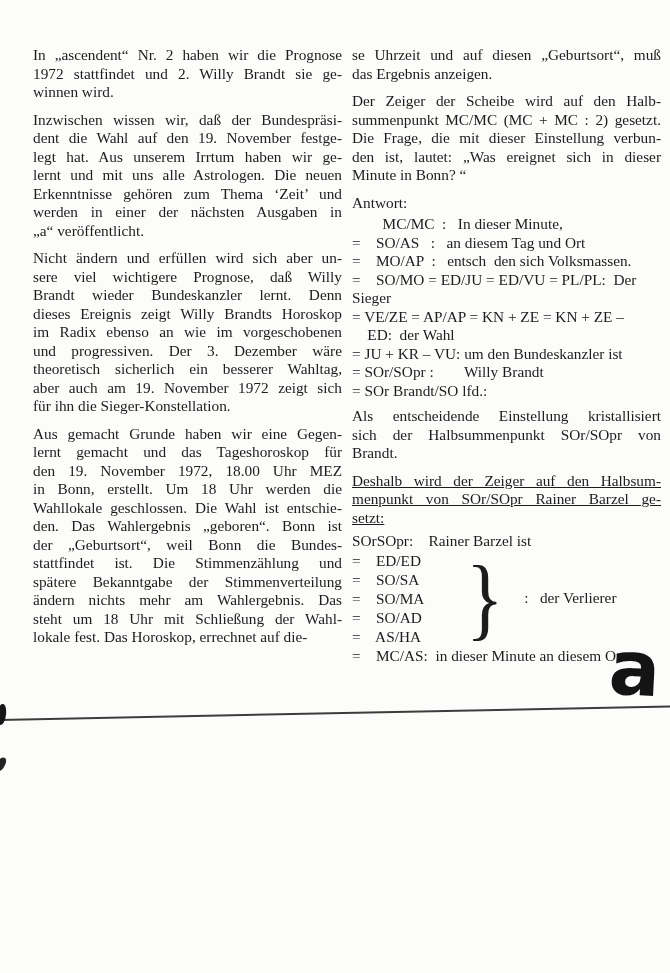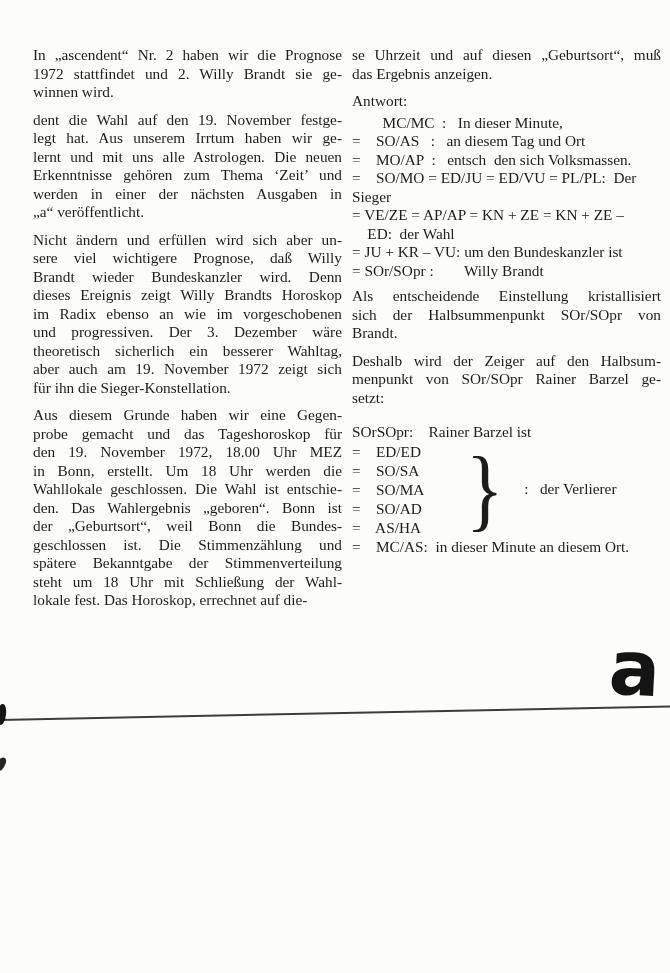--- a/index.html
+++ b/index.html
@@ -72,84 +72,95 @@
 
   <div class="col col-left">
     <div class="par">
 
     <div class="ln">In „ascendent“ Nr. 2 haben wir die Prognose</div>
         <div class="ln">1972 stattfindet und 2. Willy Brandt sie ge-</div>
         <div class="ln">winnen wird.</div>
       </div>
     <div class="par">
 
+    <div class="ln">Inzwischen wissen wir, daß der Bundespräsi-</div>
         <div class="ln">dent die Wahl auf den 19. November festge-</div>
         <div class="ln">legt hat. Aus unserem Irrtum haben wir ge-</div>
         <div class="ln">lernt und mit uns alle Astrologen. Die neuen</div>
         <div class="ln">Erkenntnisse gehören zum Thema ‘Zeit’ und</div>
         <div class="ln">werden in einer der nächsten Ausgaben in</div>
         <div class="ln">„a“ veröffentlicht.</div>
       </div>
     <div class="par">
 
     <div class="ln">Nicht ändern und erfüllen wird sich aber un-</div>
         <div class="ln">sere viel wichtigere Prognose, daß Willy</div>
-        <div class="ln">Brandt wieder Bundeskanzler wird. Denn</div>
+        <div class="ln">Brandt wieder Bundeskanzler lernt. Denn</div>
         <div class="ln">dieses Ereignis zeigt Willy Brandts Horoskop</div>
         <div class="ln">im Radix ebenso an wie im vorgeschobenen</div>
         <div class="ln">und progressiven. Der 3. Dezember wäre</div>
         <div class="ln">theoretisch sicherlich ein besserer Wahltag,</div>
         <div class="ln">aber auch am 19. November 1972 zeigt sich</div>
         <div class="ln">für ihn die Sieger-Konstellation.</div>
       </div>
     <div class="par">
 
-    <div class="ln">Aus diesem Grunde haben wir eine Gegen-</div>
-        <div class="ln">probe gemacht und das Tageshoroskop für</div>
+    <div class="ln">Aus gemacht Grunde haben wir eine Gegen-</div>
+        <div class="ln">lernt gemacht und das Tageshoroskop für</div>
         <div class="ln">den 19. November 1972, 18.00 Uhr MEZ</div>
         <div class="ln">in Bonn, erstellt. Um 18 Uhr werden die</div>
         <div class="ln">Wahllokale geschlossen. Die Wahl ist entschie-</div>
         <div class="ln">den. Das Wahlergebnis „geboren“. Bonn ist</div>
         <div class="ln">der „Geburtsort“, weil Bonn die Bundes-</div>
-        <div class="ln">geschlossen ist. Die Stimmenzählung und</div>
+        <div class="ln">stattfindet ist. Die Stimmenzählung und</div>
         <div class="ln">spätere Bekanntgabe der Stimmenverteilung</div>
+        <div class="ln">ändern nichts mehr am Wahlergebnis. Das</div>
         <div class="ln">steht um 18 Uhr mit Schließung der Wahl-</div>
         <div class="ln">lokale fest. Das Horoskop, errechnet auf die-</div>
       </div>
   </div>
 
   <div class="col col-right">
     <div class="par">
 
     <div class="ln">se Uhrzeit und auf diesen „Geburtsort“, muß</div>
         <div class="ln">das Ergebnis anzeigen.</div>
+      </div>
+    <div class="par">
+
+    <div class="ln">Der Zeiger der Scheibe wird auf den Halb-</div>
+        <div class="ln">summenpunkt MC/MC (MC + MC : 2) gesetzt.</div>
+        <div class="ln">Die Frage, die mit dieser Einstellung verbun-</div>
+        <div class="ln">den ist, lautet: „Was ereignet sich in dieser</div>
+        <div class="ln">Minute in Bonn? “</div>
       </div>
 
     <div class="antwort-label">Antwort:</div>
 
     <div class="answers">
       <div class="ln">        MC/MC  :   In dieser Minute,</div>
       <div class="ln">=    SO/AS   :   an diesem Tag und Ort</div>
       <div class="ln">=    MO/AP  :   entsch  den sich Volksmassen.</div>
       <div class="ln">=    SO/MO = ED/JU = ED/VU = PL/PL:  Der</div>
       <div class="ln right-al">Sieger</div>
       <div class="ln">= VE/ZE = AP/AP = KN + ZE = KN + ZE –</div>
       <div class="ln">    ED:  der Wahl</div>
       <div class="ln">= JU + KR – VU: um den Bundeskanzler ist</div>
       <div class="ln">= SOr/SOpr :        Willy Brandt</div>
+      <div class="ln">= SOr Brandt/SO lfd.:</div>
     </div>
 
     <div class="par">
 
     <div class="ln">Als entscheidende Einstellung kristallisiert</div>
         <div class="ln">sich der Halbsummenpunkt SOr/SOpr von</div>
         <div class="ln">Brandt.</div>
       </div>
 
-    <div class="par" style="margin-bottom:16px;">
+    <div class="par" style="margin-bottom:5px;text-decoration:underline;">
 
     <div class="ln">Deshalb wird der Zeiger auf den Halbsum-</div>
         <div class="ln">menpunkt von SOr/SOpr Rainer Barzel ge-</div>
         <div class="ln">setzt:</div>
       </div>
 
     <div class="sor-line">SOrSOpr:    Rainer Barzel ist</div>
 
     <div class="brace-block">
       <div class="brace-rows">

